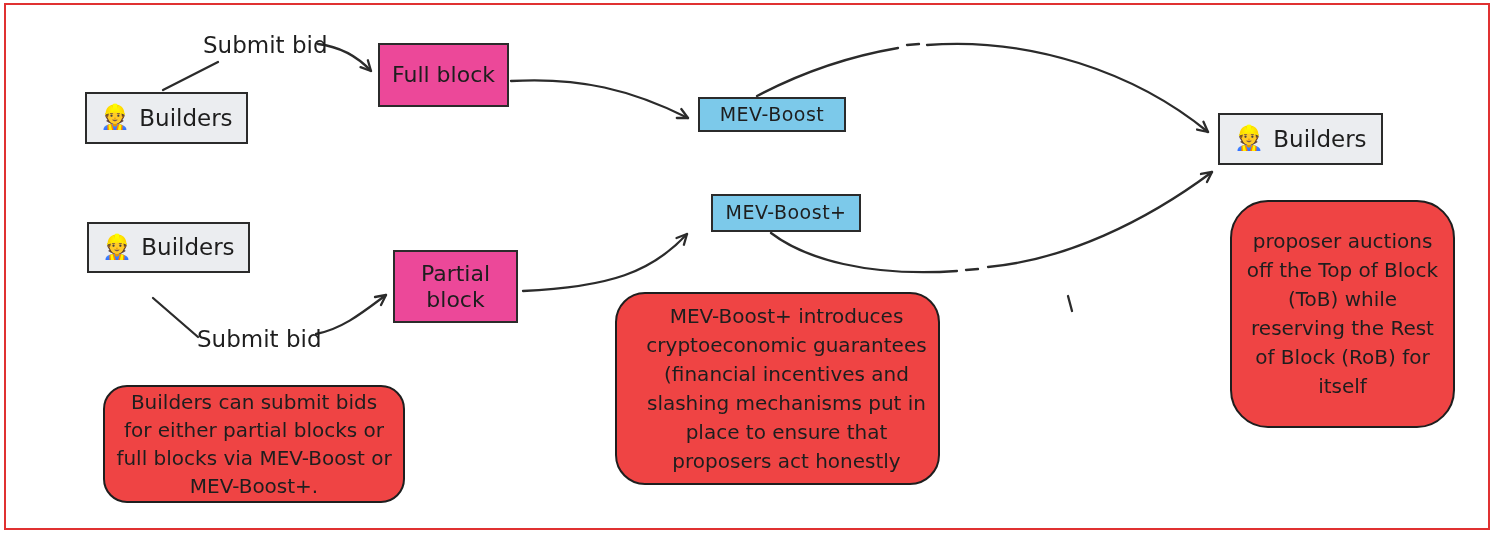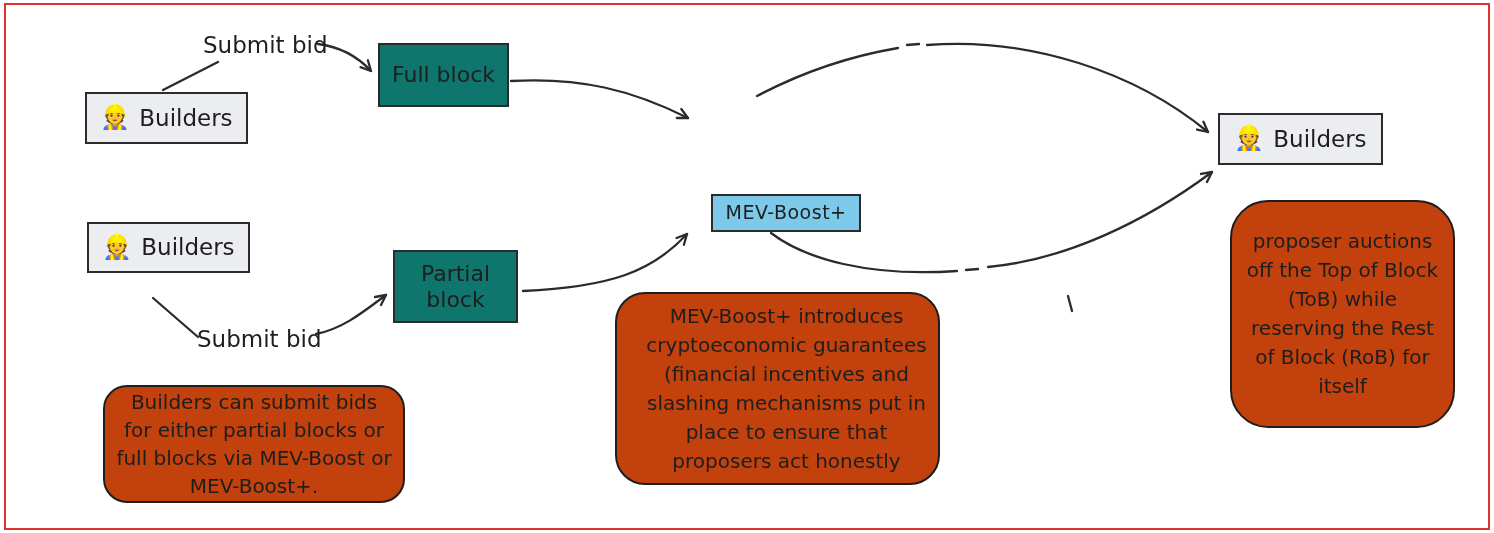--- a/index.html
+++ b/index.html
@@ -19,25 +19,25 @@
   .node{
     position:absolute;
     border:2.5px solid #2b2b2b;
     display:flex;align-items:center;justify-content:center;
     text-align:center;
     box-sizing:border-box;
     line-height:1.15;
   }
   .node .emoji{margin-right:9px;font-size:24px;}
   .gray{background:#ebedf0;font-size:23px;}
-  .red{background:#0f766e;font-size:22px;}
+  .red{background:#ec4899;font-size:22px;}
   .blue{background:#7cc9ea;font-size:19px;letter-spacing:.5px;}
   .note{
     position:absolute;
-    background:#c2410c;
+    background:#ef4444;
     border:2.5px solid #1e1e1e;
     box-sizing:border-box;
     display:flex;align-items:center;justify-content:center;
     text-align:center;
     padding:8px 10px;
   }
   .edge-label{
     position:absolute;
     font-size:23px;
     white-space:nowrap;
@@ -83,20 +83,23 @@
 
   <div class="node gray" style="left:85px;top:92px;width:163px;height:52px;">
     <span class="emoji">👷</span>
     <span>Builders</span>
   </div>
 
   <div class="node red" style="left:378px;top:43px;width:131px;height:64px;">
     <span>Full block</span>
   </div>
 
+  <div class="node blue" style="left:698px;top:97px;width:148px;height:35px;">
+    <span>MEV-Boost</span>
+  </div>
 
   <div class="node blue" style="left:711px;top:194px;width:150px;height:38px;">
     <span>MEV-Boost+</span>
   </div>
 
   <div class="node gray" style="left:1218px;top:113px;width:165px;height:52px;">
     <span class="emoji">👷</span>
     <span>Builders</span>
   </div>
 

